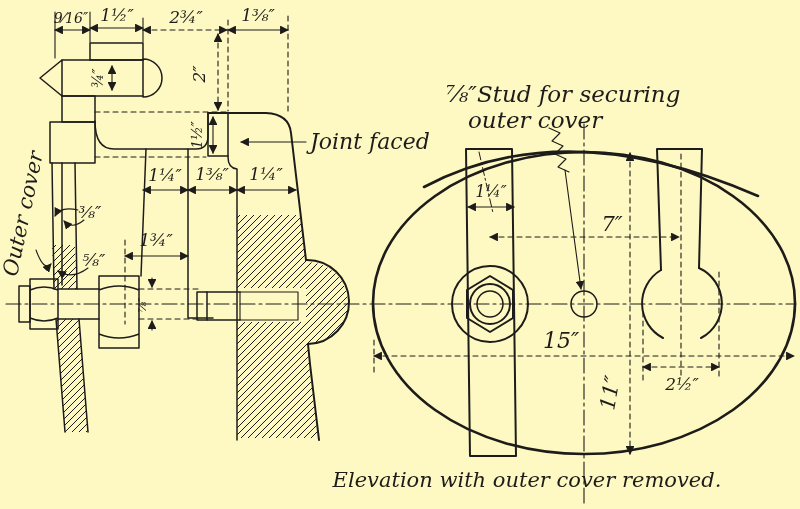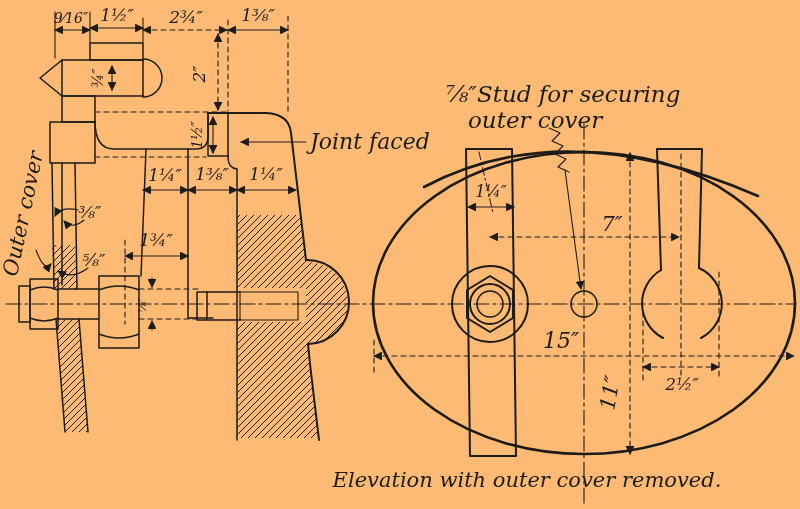--- a/index.html
+++ b/index.html
@@ -1,16 +1,16 @@
 <!DOCTYPE html>
 <html><head>
 <meta charset="utf-8">
 <style>
   html,body{margin:0;padding:0;background:#e8e6e1;}
-  #stage{width:800px;height:509px;background:#fdba74;position:relative;overflow:hidden;}
+  #stage{width:800px;height:509px;background:#fef9c3;position:relative;overflow:hidden;}
   svg{display:block;}
   .ink{stroke:#1e1c1a;fill:none;stroke-width:1.5;stroke-linecap:round;stroke-linejoin:round;}
   .thick{stroke-width:2.6;}
   .med{stroke-width:2;}
   .thin{stroke-width:1.1;}
   .dash{stroke-dasharray:5 4;stroke-width:1.1;}
   .cdash{stroke-dasharray:15 4 3 4;stroke-width:1.1;}
   .sdash{stroke-dasharray:8 3 2 3;stroke-width:1;}
   text{font-family:"DejaVu Serif",serif;font-style:italic;fill:#1e1c1a;}
   .dim{font-size:17px;}

